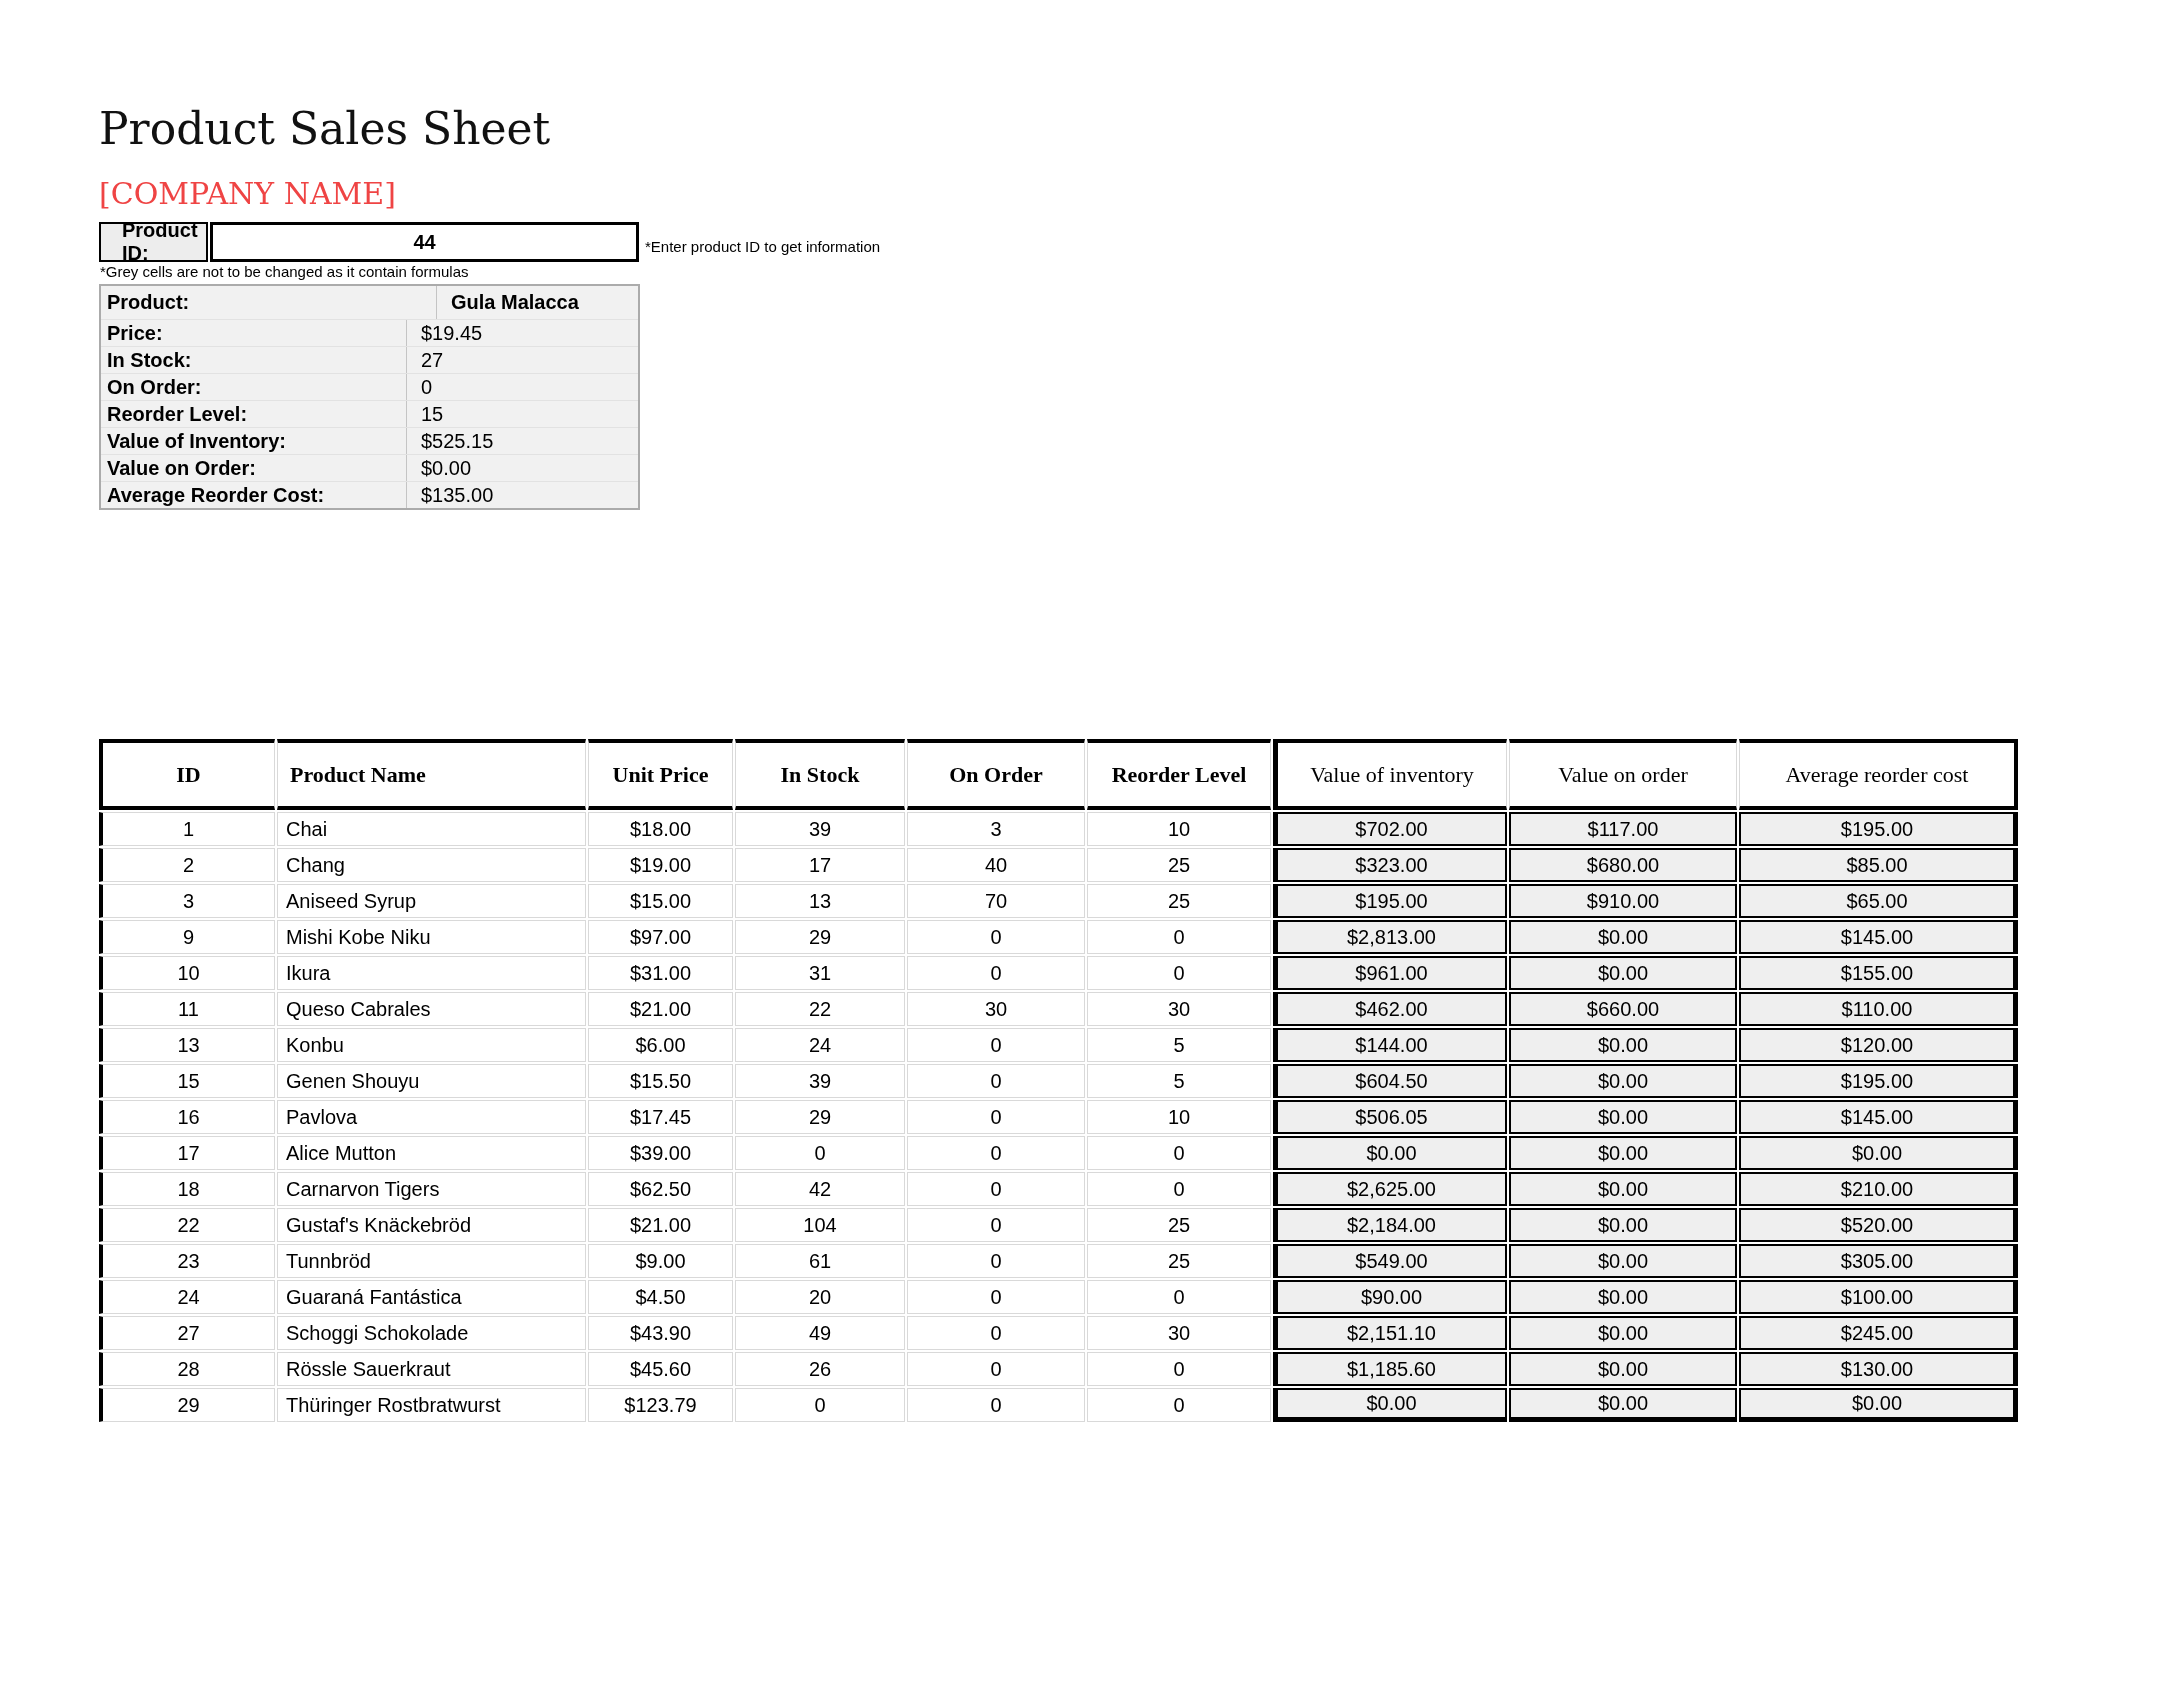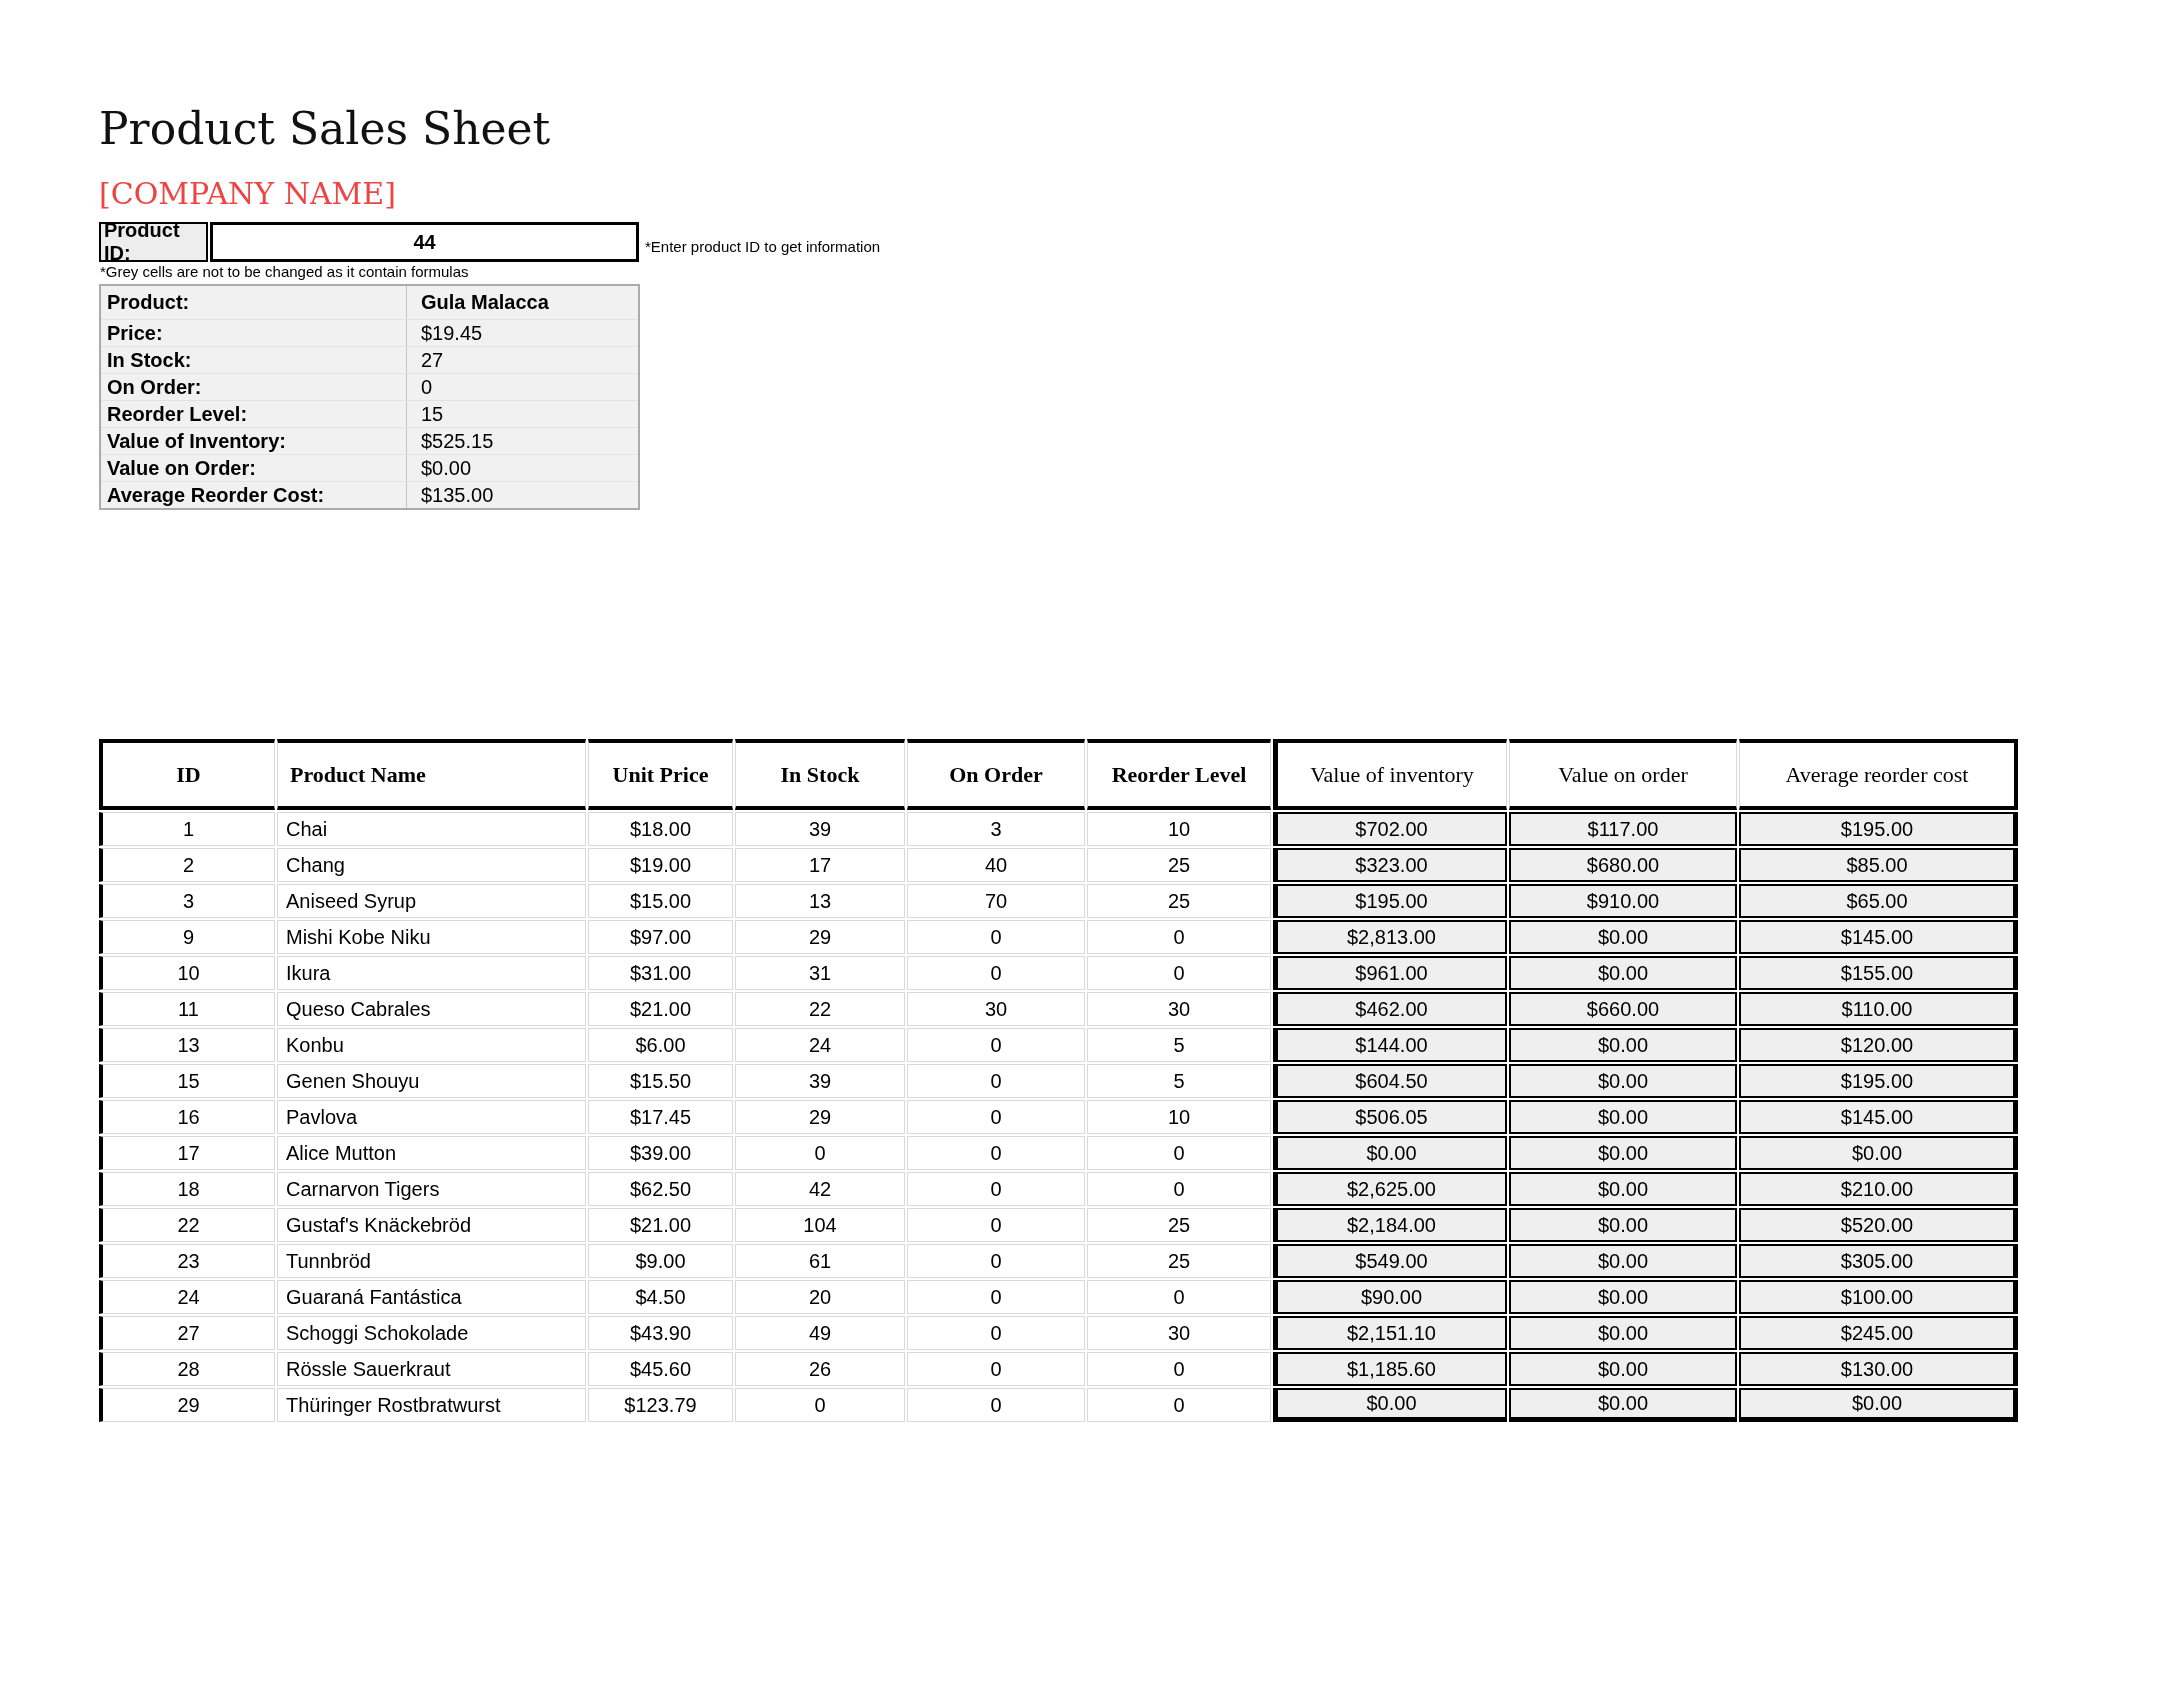--- a/index.html
+++ b/index.html
@@ -49,21 +49,21 @@
   }
   .id-label {
     box-sizing: border-box;
     width: 109px;
     background: #ededed;
     border: 2px solid #000;
     font-weight: bold;
     font-size: 20px;
     display: flex;
     align-items: center;
-    padding-left: 3px;
+    padding-left: 21px;
   }
   .id-input {
     box-sizing: border-box;
     width: 429px;
     background: #ffffff;
     border: 3px solid #000;
     font-weight: bold;
     font-size: 20px;
     display: flex;
     align-items: center;
@@ -92,21 +92,21 @@
     width: 541px;
     box-sizing: border-box;
     background: #f1f1f1;
     border: 2px solid #ababab;
   }
   .detail-row {
     display: flex;
     height: 26px;
     align-items: center;
   }
-  .detail-row.first { height: 33px; }
+  .detail-row.first { height: 33px; gap: 30px; }
   .detail-row + .detail-row { border-top: 1px solid #e2e2e2; }
   .dl {
     box-sizing: border-box;
     width: 305px;
     padding-left: 6px;
     font-weight: bold;
     font-size: 20px;
     white-space: nowrap;
   }
   .dv {

